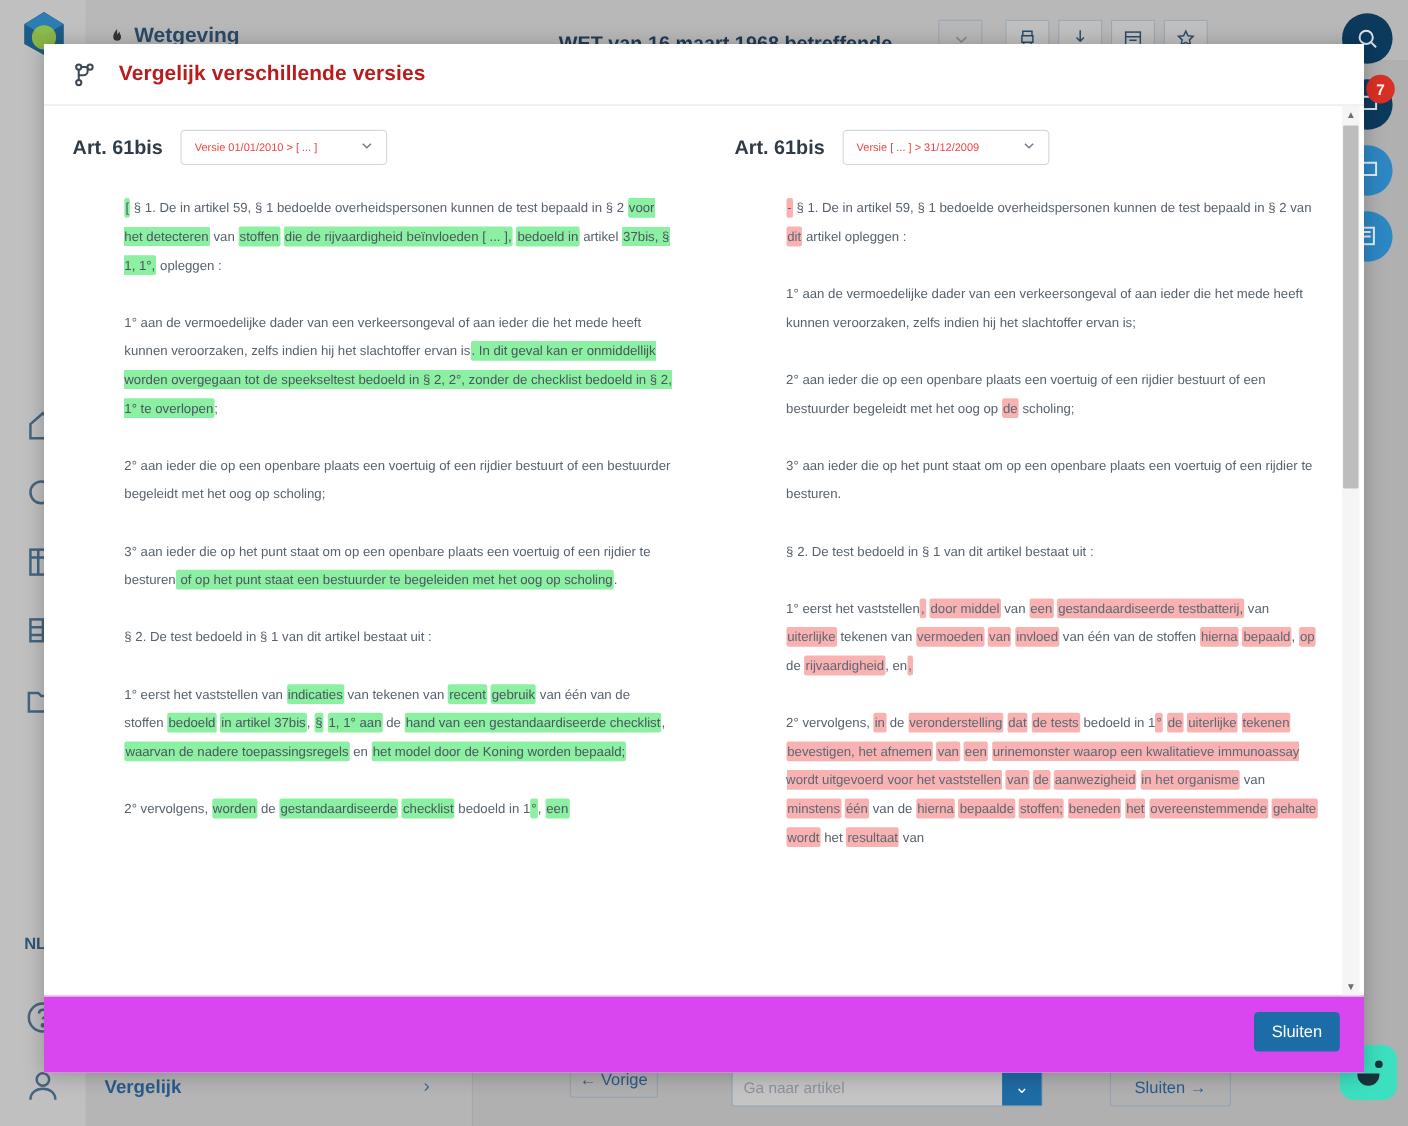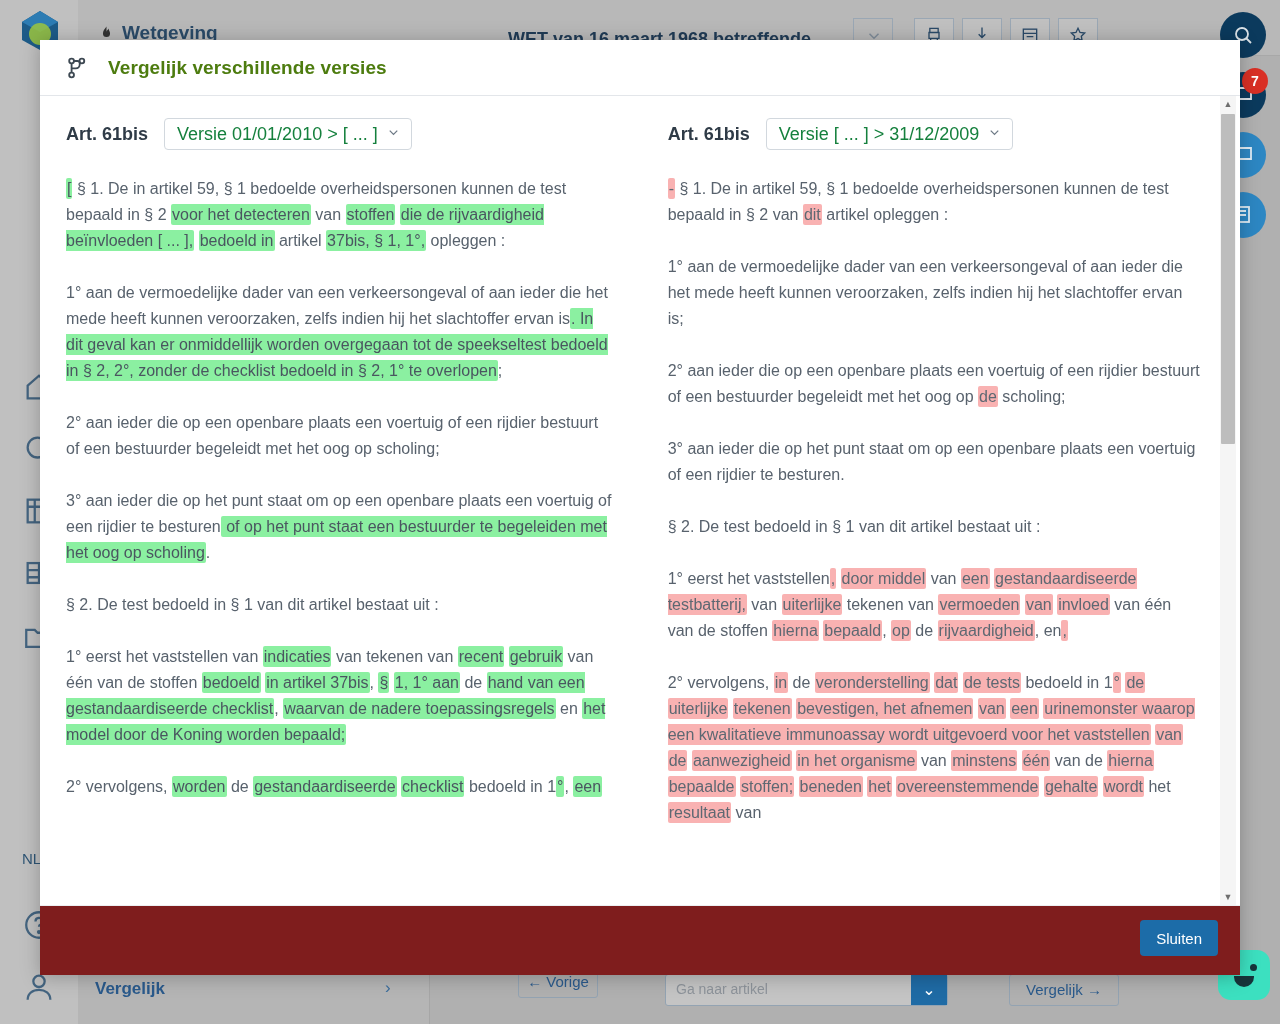--- a/index.html
+++ b/index.html
@@ -19,21 +19,21 @@
   .bg-logo {
     position: absolute; left: 18px; top: 8px; width: 44px; height: 44px;
   }
   .bg-rail-icon {
     position: absolute; left: 22px; width: 34px; height: 34px;
     color: #2f5575; opacity: .85;
   }
   .bg-rail-icon svg { width: 100%; height: 100%; }
   .bg-rail-label {
     position: absolute; left: 22px; font-size: 15px; color: #2f5575;
-    font-weight: 400;
+    font-weight: 700;
   }
   .bg-topbar {
     position: absolute; left: 78px; top: 0; right: 0; height: 56px;
     background: #b8b8b8; border-bottom: 1px solid #a8a8a8;
   }
   .bg-crumb {
     position: absolute; left: 122px; top: 22px;
     font-size: 19px; font-weight: 700; color: #2a4a68;
   }
   .bg-flame {
@@ -120,66 +120,66 @@
     position: absolute; left: 40px; top: 40px; width: 1200px; height: 935px;
     background: #ffffff; box-shadow: 0 2px 18px rgba(0,0,0,.25);
     display: flex; flex-direction: column; z-index: 10;
   }
   .modal-header {
     height: 56px; flex: 0 0 56px; display: flex; align-items: center;
     border-bottom: 1px solid #e3e6ea; padding-left: 24px;
   }
   .modal-header .hicon { width: 26px; height: 26px; color: #3d4852; }
   .modal-header .htitle {
-    margin-left: 18px; font-size: 19px; font-weight: 700; color: #4d7c0f;
+    margin-left: 18px; font-size: 19px; font-weight: 700; color: #b91c1c;
     letter-spacing: .1px;
   }
   .modal-body {
     flex: 1 1 auto; position: relative; overflow: hidden;
     display: flex; padding: 22px 30px 0 26px;
   }
   .col { width: 600px; padding-right: 26px; }
   .col.right { padding-left: 30px; padding-right: 10px; }
   .col-head { display: flex; align-items: center; margin-bottom: 26px; }
   .art-label {
     font-size: 18px; font-weight: 700; color: #2f3b47; white-space: nowrap;
   }
   .version-select {
     margin-left: 16px; min-width: 188px; height: 32px;
     border: 1px solid #d2d8de; border-radius: 4px; background: #fff;
     display: flex; align-items: center; justify-content: space-between;
     padding: 0 10px 0 12px;
   }
-  .version-select .vtext { font-size: 18px; color: #15803d; white-space: nowrap; }
+  .version-select .vtext { font-size: 10px; color: #ef4444; white-space: nowrap; }
   .version-select .vchev { color: #6d7985; font-size: 13px; margin-left: 8px; }
 
   .para {
-    font-size: 16px; line-height: 26px; color: #58626d;
-    margin-bottom: 26px; word-wrap: break-word;
+    font-size: 12px; line-height: 26px; color: #58626d;
+    margin-bottom: 26px; word-wrap: break-word; margin-left: 47px;
   }
   mark.add { background: #8bf0a1; color: #4a5660; padding: 2px 1px; border-radius: 2px; }
   mark.del { background: #f9b2b2; color: #5e6872; padding: 2px 1px; border-radius: 2px; }
 
   .modal-scrollbar {
     position: absolute; right: 4px; top: 0; width: 16px; bottom: 0;
     background: #f5f5f5; z-index: 5;
   }
   .modal-scrollbar .arrow {
     position: absolute; left: 0; width: 16px; height: 16px;
     color: #6e6e6e; font-size: 9px; text-align: center; line-height: 16px;
   }
   .modal-scrollbar .arrow.up { top: 0; }
   .modal-scrollbar .arrow.down { bottom: 0; }
   .modal-scrollbar .thumb {
     position: absolute; left: 1px; top: 18px; width: 14px; height: 330px;
     background: #bdbdbd; border-radius: 1px;
   }
 
   .modal-footer {
-    flex: 0 0 70px; height: 70px; background: #7f1d1d;
+    flex: 0 0 70px; height: 70px; background: #d946ef;
     border-top: 1px solid #eceff2; position: relative;
   }
   .btn-sluiten {
     position: absolute; right: 22px; top: 14px; height: 36px; min-width: 76px;
     background: #1c6ca8; color: #fff; border: none; border-radius: 4px;
     font-size: 15px; font-family: "Liberation Sans", sans-serif;
     padding: 0 16px; cursor: pointer;
   }
 </style>
 </head>
@@ -281,21 +281,21 @@
   <div class="bg-sidepanel"></div>
   <div class="bg-relaties">Vergelijk</div>
   <div class="bg-relaties-chev">›</div>
 
   <div class="bg-footerbar"></div>
   <div class="bg-btn" style="left:518px;bottom:26px;width:80px">← Vorige</div>
   <div class="bg-goto">
     <span>Ga naar artikel</span>
     <div class="bg-goto-drop">⌄</div>
   </div>
-  <div class="bg-btn" style="left:1009px;bottom:18px;width:110px">Vergelijk →</div>
+  <div class="bg-btn" style="left:1009px;bottom:18px;width:110px">Sluiten →</div>
 
   <div class="bg-fab" style="top:12px;background:#0b3a5d">
     <svg viewBox="0 0 24 24" fill="none" stroke="currentColor" stroke-width="1.8">
         <circle cx="11" cy="11" r="6"></circle>
         <path d="M15.5 15.5L20 20"></path>
       </svg>
   </div>
   <div class="bg-badge">7</div>
   <div class="bg-fab" style="top:72px;background:#0b3a5d">
     <svg viewBox="0 0 24 24" fill="none" stroke="currentColor" stroke-width="1.8">

